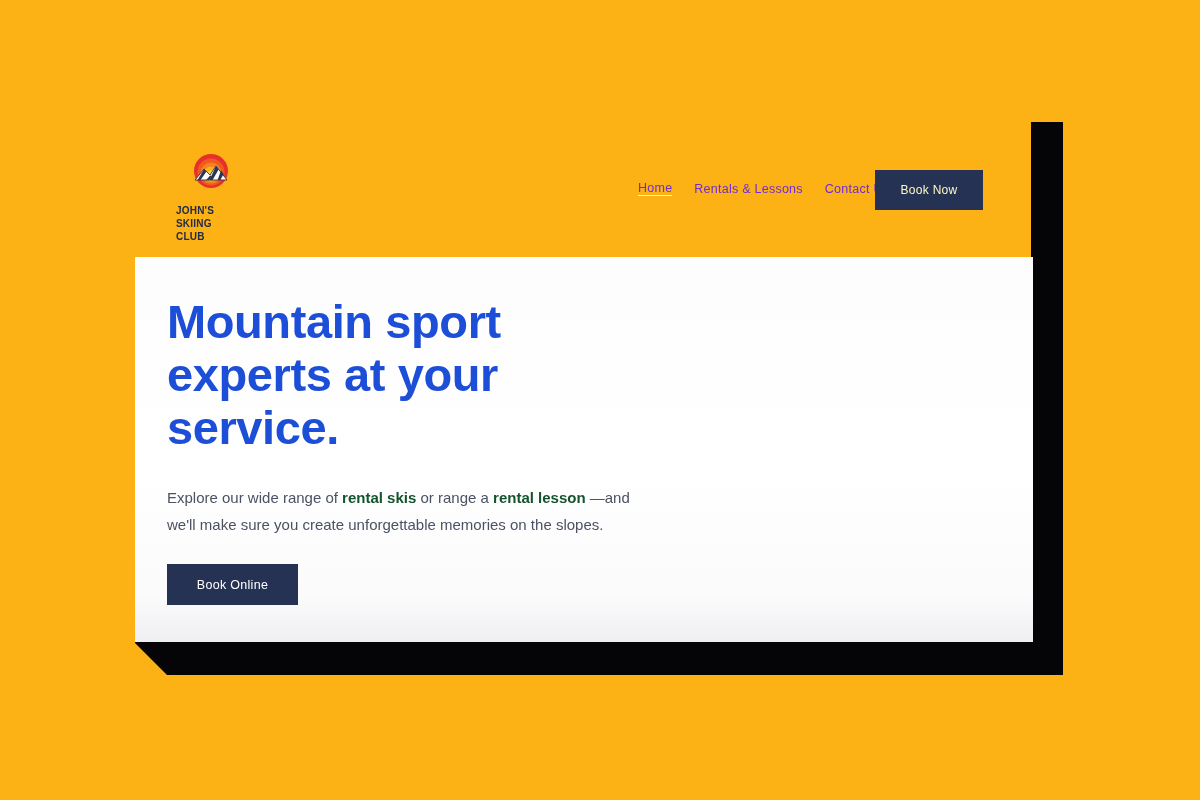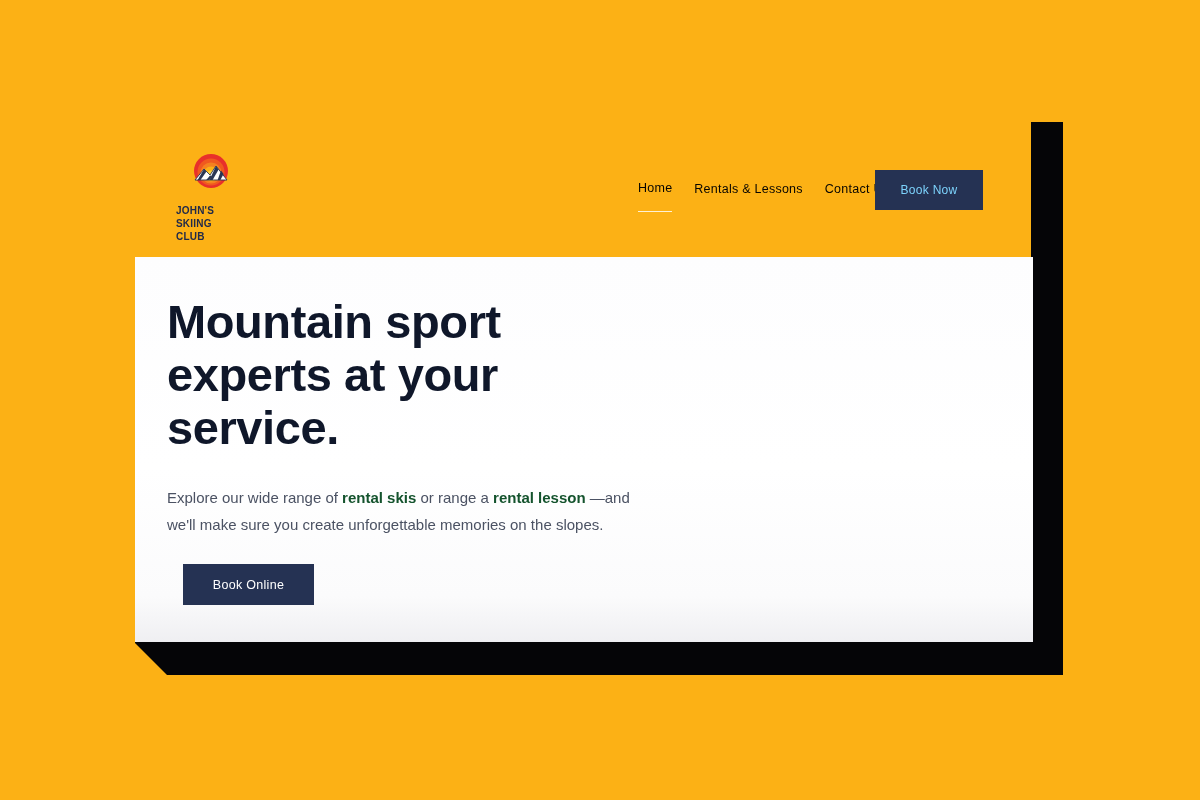--- a/index.html
+++ b/index.html
@@ -77,56 +77,56 @@
 
   
   #main-nav {
     position:absolute;
     left:638px; top:31px;
     display:flex;
     align-items:center;
     gap:22px;
   }
   .nav-link {
-    color:#000000;
+    color:#6d28d9;
     font-size:12.5px;
     letter-spacing:0.25px;
     text-decoration:none;
-    padding-bottom:16px;
+    padding-bottom:0;
     white-space:nowrap;
     opacity:0.97;
   }
   .nav-link.active {
     border-bottom:1.5px solid rgba(255,255,255,0.85);
   }
 
   
   #header-cta {
     position:absolute;
     left:875px; top:170px;
     width:108px; height:40px;
     background:#253253;
     border:none;
-    color:#7dd3fc;
+    color:#fef9c3;
     font-family:"Liberation Sans", sans-serif;
     font-size:12px;
     letter-spacing:0.3px;
     cursor:pointer;
     z-index:4;
   }
 
   
   #hero-content {
     position:absolute;
     left:167px; top:295px;
     width:540px;
     z-index:4;
   }
   #hero-heading {
-    color:#0f172a;
+    color:#1d4ed8;
     font-size:47px;
     line-height:53px;
     font-weight:bold;
     letter-spacing:-0.4px;
     max-width:360px;
   }
   #hero-paragraph {
     margin-top:30px;
     color:#4B5263;
     font-size:15px;
@@ -138,21 +138,20 @@
     margin-top:26px;
     width:131px; height:41px;
     background:#253253;
     border:none;
     color:#FFFFFF;
     font-family:"Liberation Sans", sans-serif;
     font-size:12.5px;
     letter-spacing:0.3px;
     cursor:pointer;
     display:block;
-    margin-left:16px;
   }
 </style>
 </head>
 <body>
 
 <div id="stage">
 
   <div id="shadow-block"></div>
 
   <div id="hero-card"></div>

